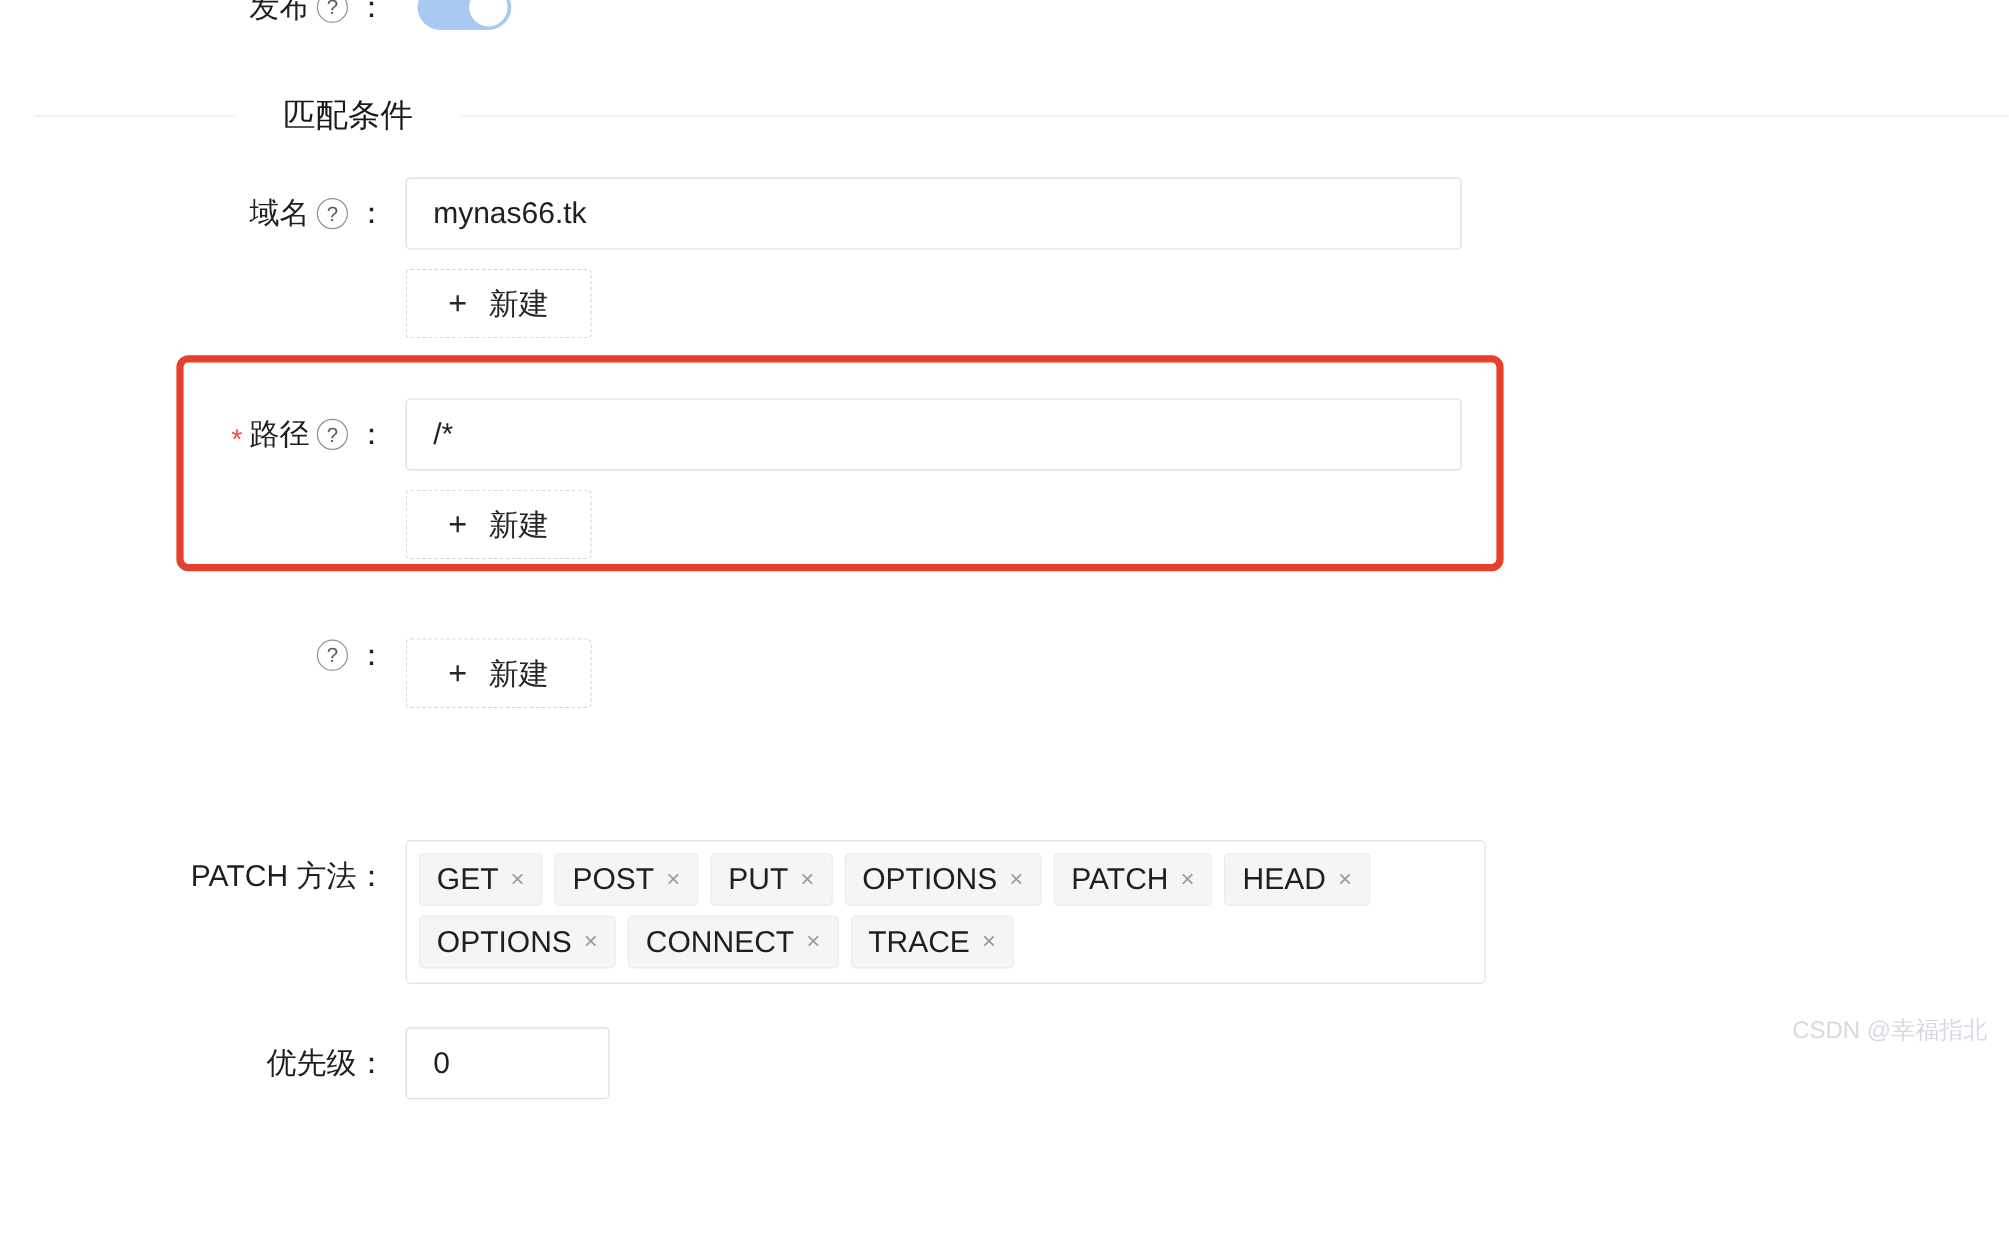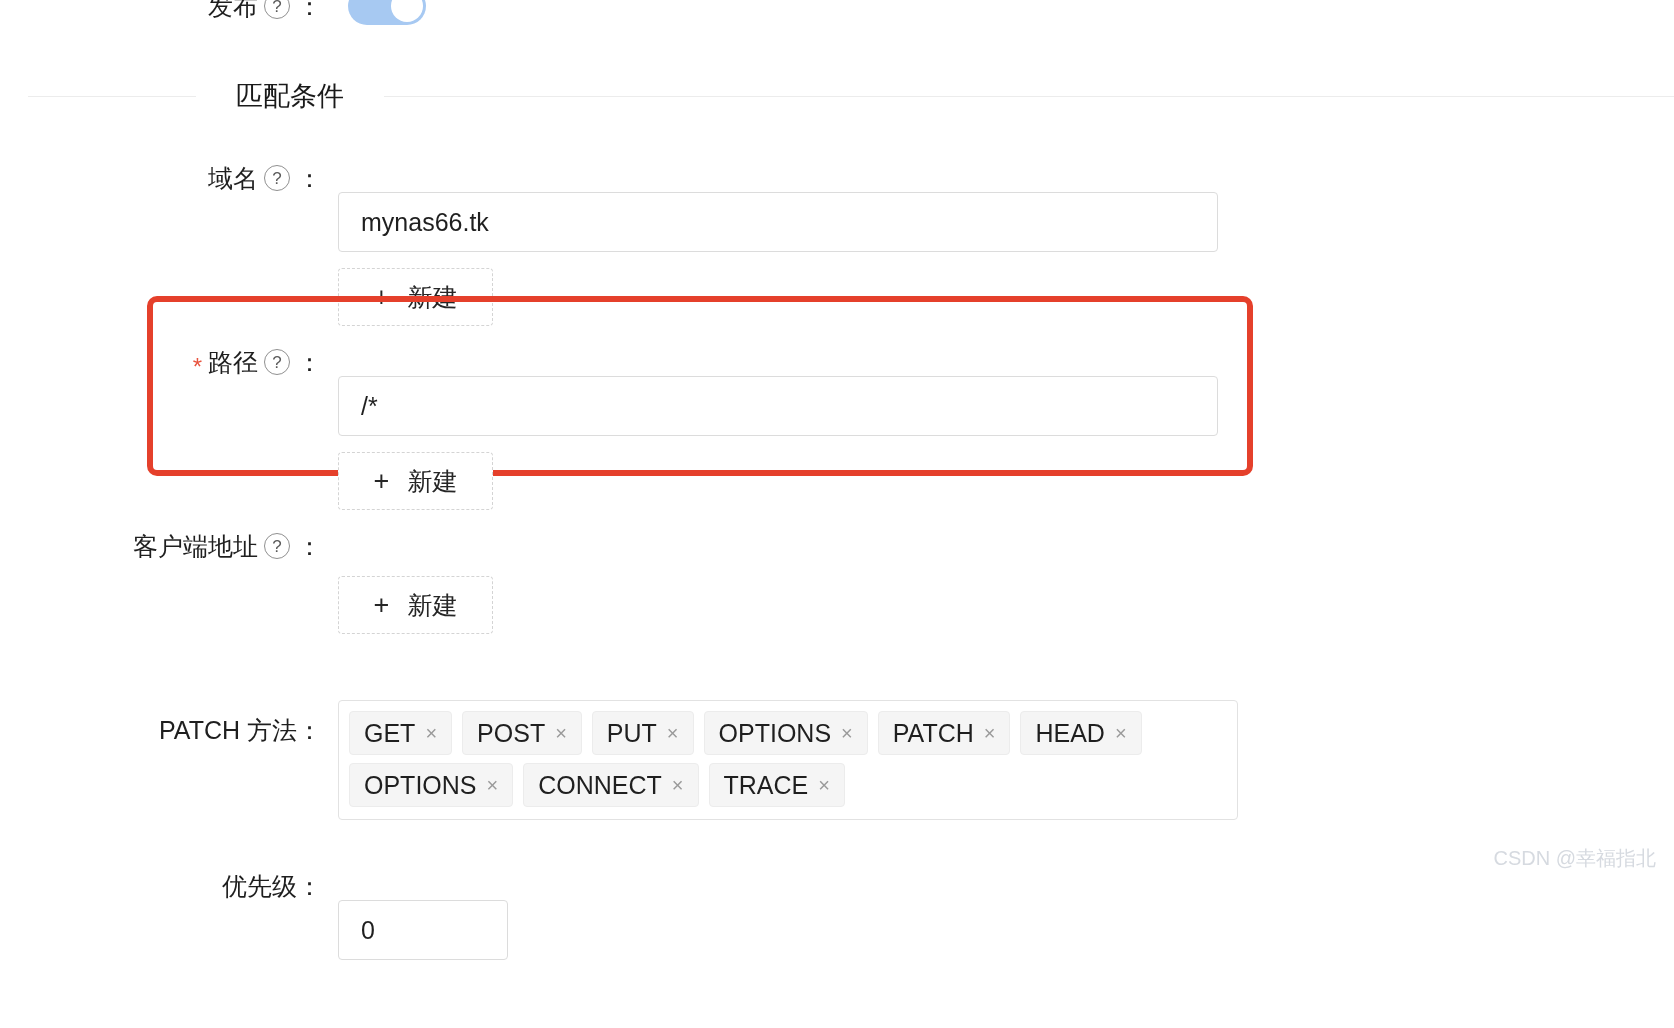--- a/index.html
+++ b/index.html
@@ -158,21 +158,21 @@
     color: #262626;
     cursor: pointer;
   }
   .plus-ico {
     font-size: 27px;
     line-height: 1;
     color: #262626;
     font-weight: 300;
   }
 
-  .field-col { display: flex; flex-direction: column; margin-top: 44px; }
+  .field-col { display: flex; flex-direction: column; }
 
   
   .hl-box {
     position: absolute;
     left: 147px; top: 296px;
     width: 1106px;
     height: 180px;
     border: 6px solid #e5402b;
     border-radius: 10px;
     pointer-events: none;
@@ -272,21 +272,20 @@
       <div class="text-input">/*</div>
       <div class="new-btn">
         <span class="plus-ico">+</span>
         <span>新建</span>
       </div>
     </div>
   </div>
 
   <div class="form-row" style="left:0; top:516px;">
     <div class="lbl">
-      <span>客户端地址</span>
       <span class="qmark">?</span>
       <span class="colon">：</span>
     </div>
     <div class="field-col">
       <div class="new-btn">
         <span class="plus-ico">+</span>
         <span>新建</span>
       </div>
     </div>
   </div>

